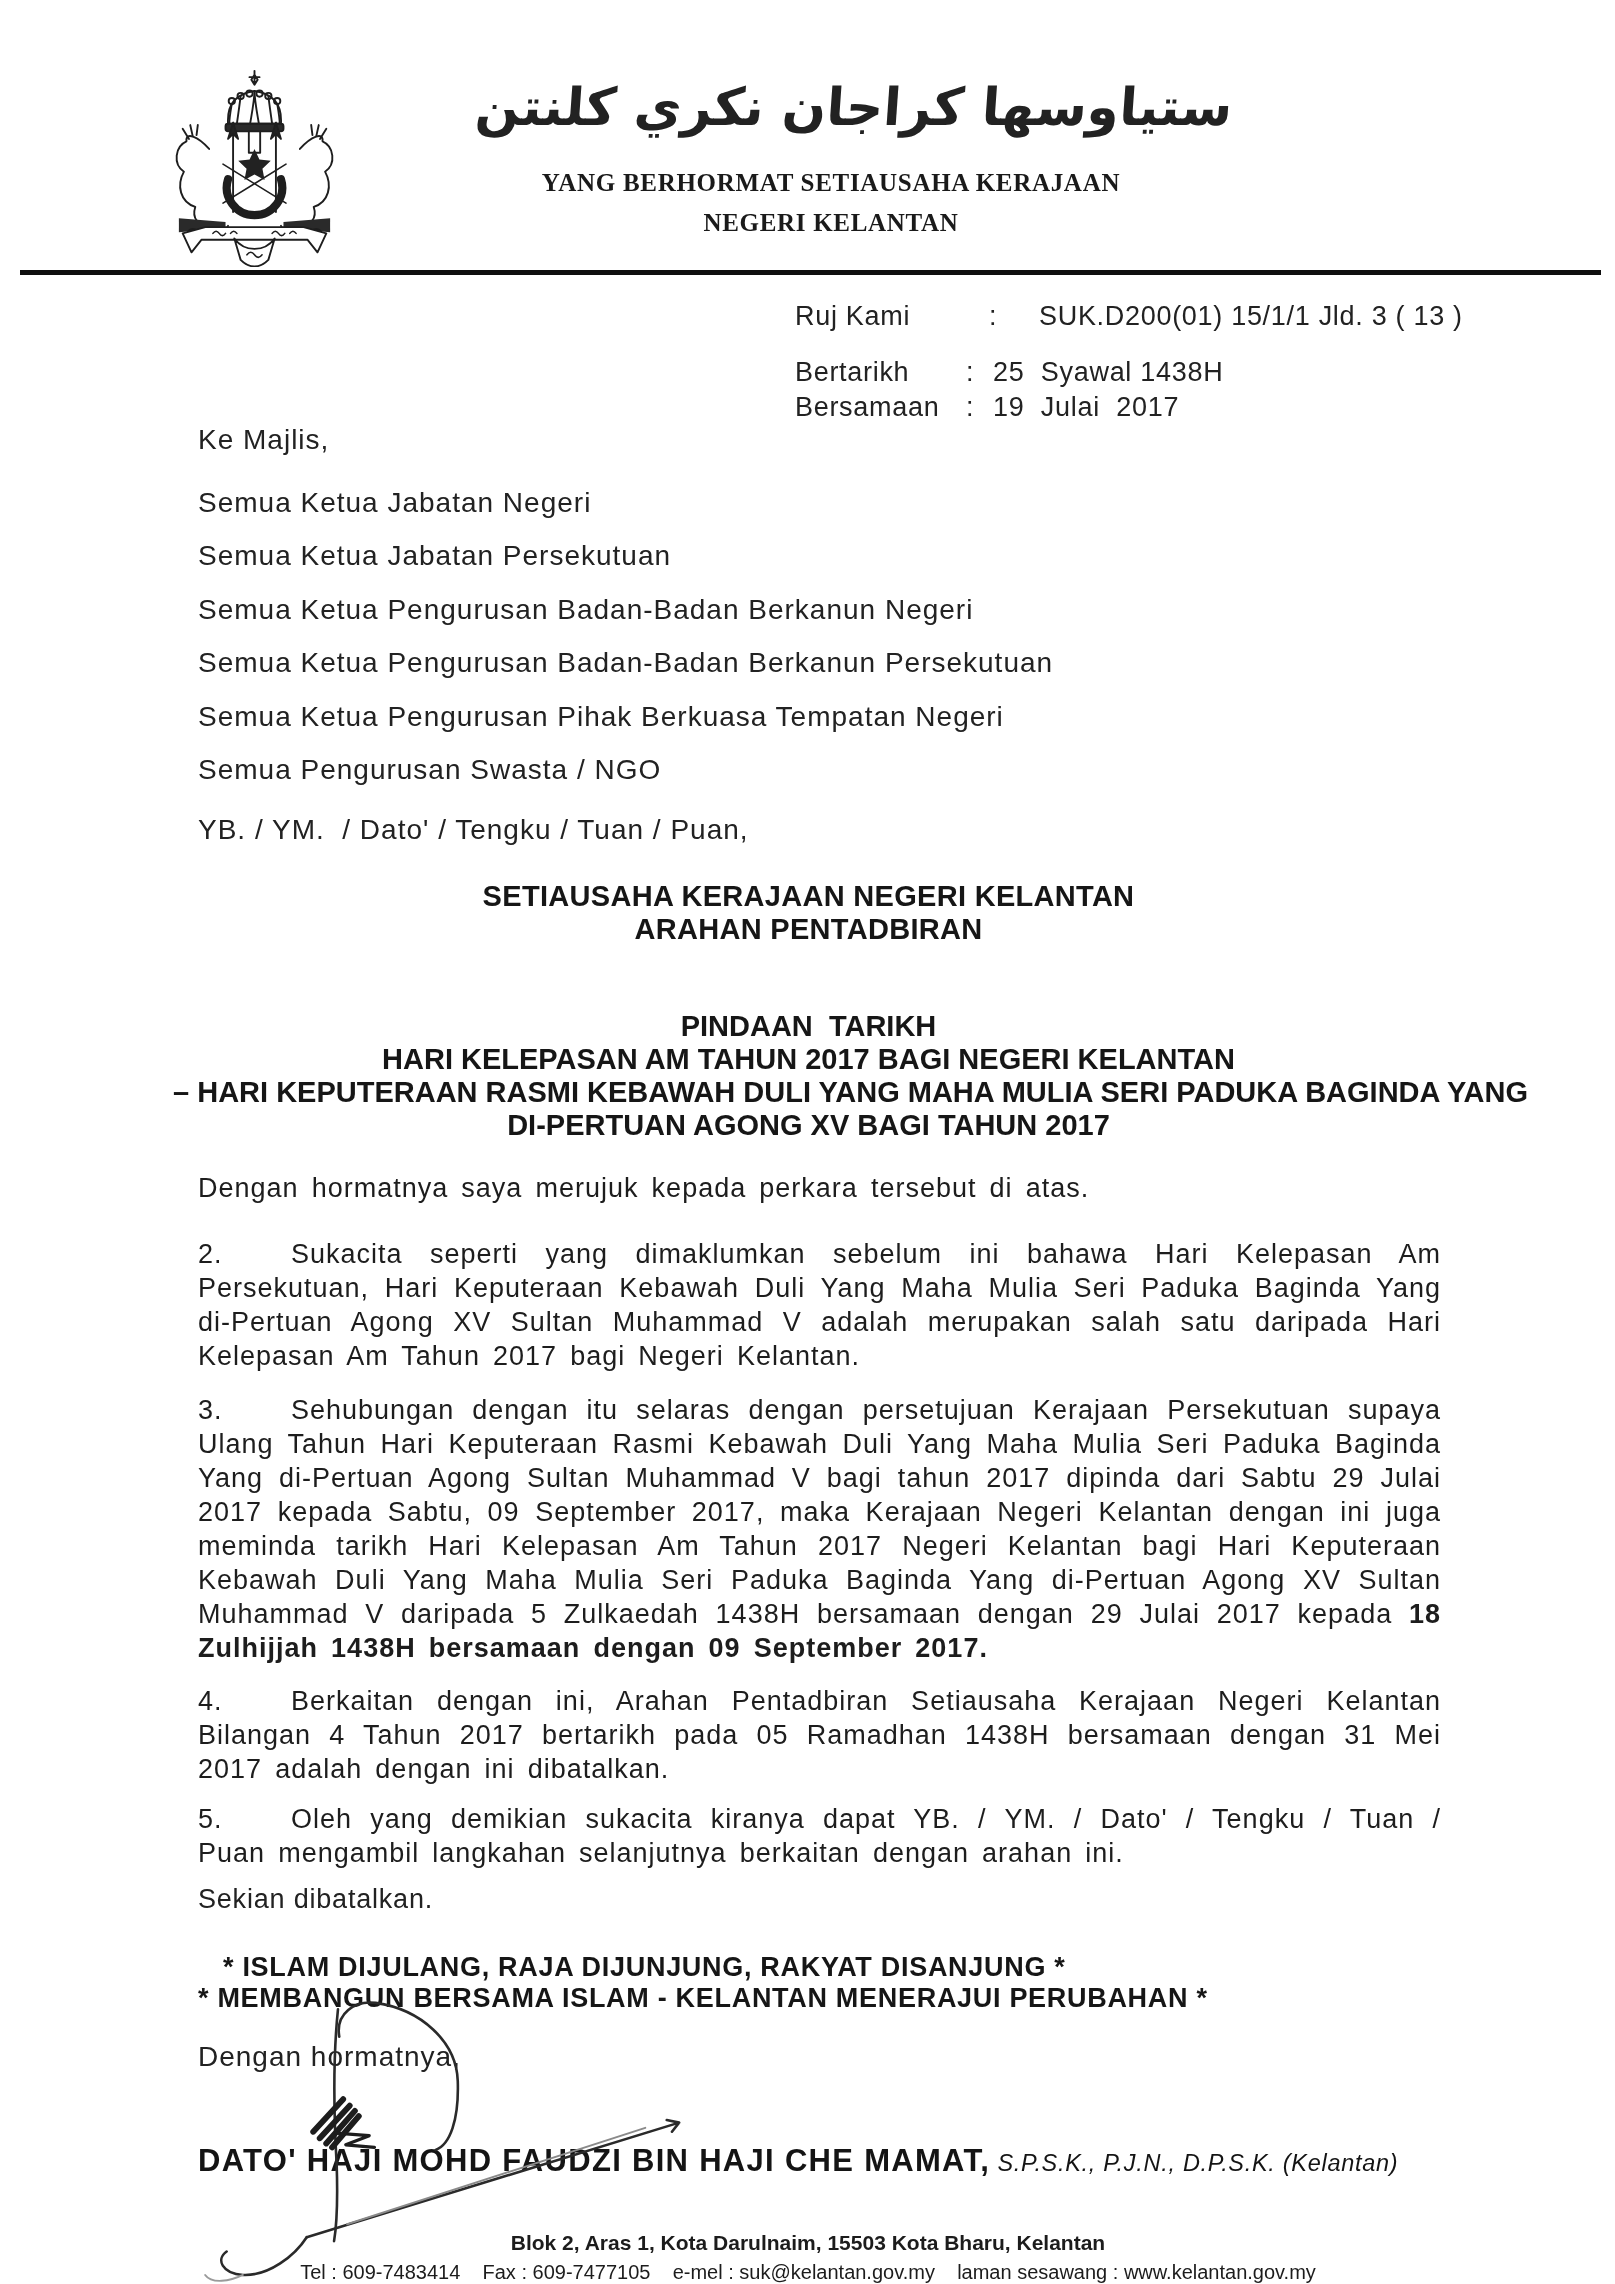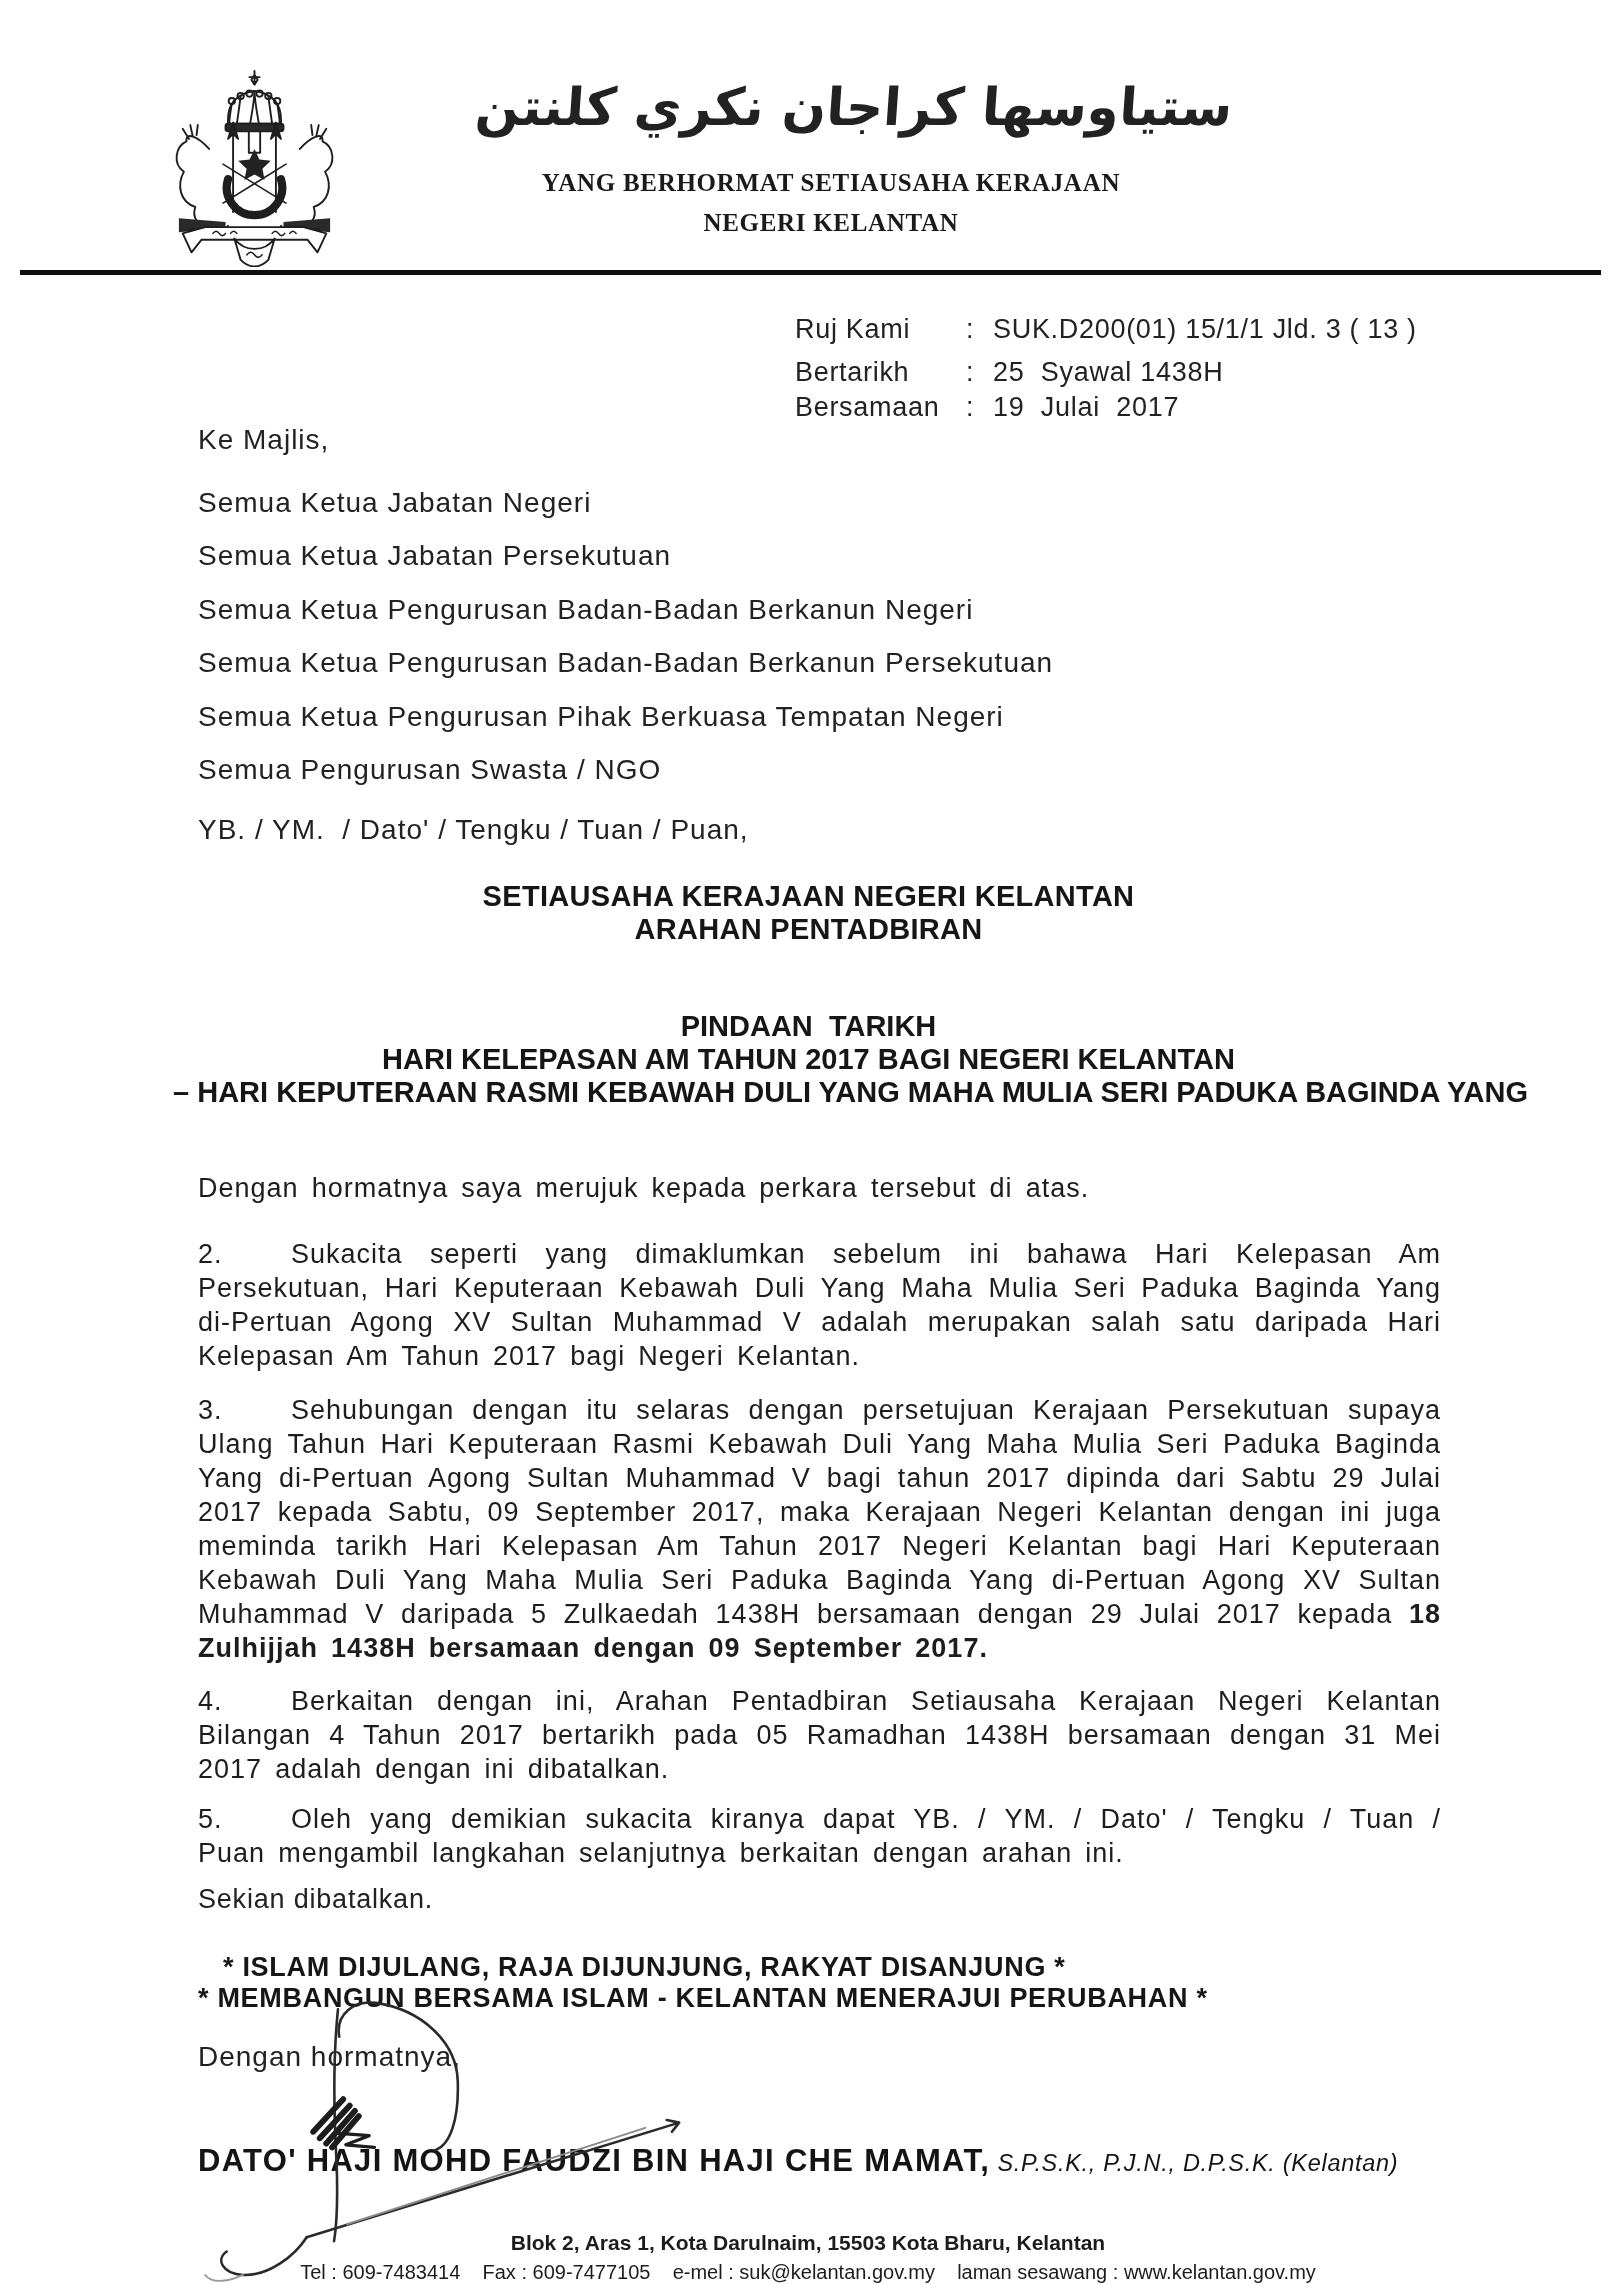--- a/index.html
+++ b/index.html
@@ -27,21 +27,21 @@
     color:#1a1a1a;white-space:pre;
   }
   #org1{top:169px;}
   #org2{top:209px;}
   #rule{left:19.6px;top:270px;width:1581px;height:5.2px;background:#0f0f0f;}
   
   .refrow{left:795px;display:flex;font-size:27px;letter-spacing:0.7px;color:#222;}
   .refrow .rlabel{width:171px;white-space:pre;}
   .refrow .rsep{width:27px;}
   .refrow .rval{white-space:pre;}
-  #ref0{top:314px;}
+  #ref0{top:301px;gap:23px;}
   #ref1{top:357px;}
   #ref2{top:392px;}
   
   .leftline{left:198px;font-size:28px;letter-spacing:1px;color:#222;white-space:pre;}
   #kemajlis{top:424px;}
   #rcp0{top:487px;} #rcp1{top:540px;} #rcp2{top:594px;}
   #rcp3{top:647px;} #rcp4{top:701px;} #rcp5{top:754px;}
   #salut{top:814px;}
   
   .cblock{left:173px;width:1271px;text-align:center;font-weight:bold;color:#161616;}
@@ -147,20 +147,21 @@
 
   <div class="abs cblock" id="titleblock">
     <div class="cline">SETIAUSAHA KERAJAAN NEGERI KELANTAN</div>
     <div class="cline">ARAHAN PENTADBIRAN</div>
   </div>
 
   <div class="abs cblock" id="subjectblock">
     <div class="cline">PINDAAN  TARIKH</div>
     <div class="cline">HARI KELEPASAN AM TAHUN 2017 BAGI NEGERI KELANTAN</div>
     <div class="cline">– HARI KEPUTERAAN RASMI KEBAWAH DULI YANG MAHA MULIA SERI PADUKA BAGINDA YANG</div>
+    <div class="cline">DI-PERTUAN AGONG XV BAGI TAHUN 2017</div>
   </div>
 
   <div class="abs para single" id="p1">Dengan hormatnya saya merujuk kepada perkara tersebut di atas.</div>
 
   <div class="abs para" id="p2"><span class="pnum">2.</span><span>Sukacita seperti yang dimaklumkan sebelum ini bahawa Hari Kelepasan Am Persekutuan, Hari Keputeraan Kebawah Duli Yang Maha Mulia Seri Paduka Baginda Yang di-Pertuan Agong XV Sultan Muhammad V adalah merupakan salah satu daripada Hari Kelepasan Am Tahun 2017 bagi Negeri Kelantan.</span></div>
 
   <div class="abs para" id="p3"><span class="pnum">3.</span><span>Sehubungan dengan itu selaras dengan persetujuan Kerajaan Persekutuan supaya Ulang Tahun Hari Keputeraan Rasmi Kebawah Duli Yang Maha Mulia Seri Paduka Baginda Yang di-Pertuan Agong Sultan Muhammad V bagi tahun 2017 dipinda dari Sabtu 29 Julai 2017 kepada Sabtu, 09 September 2017, maka Kerajaan Negeri Kelantan dengan ini juga meminda tarikh Hari Kelepasan Am Tahun 2017 Negeri Kelantan bagi Hari Keputeraan Kebawah Duli Yang Maha Mulia Seri Paduka Baginda Yang di-Pertuan Agong XV Sultan Muhammad V daripada 5 Zulkaedah 1438H bersamaan dengan 29 Julai 2017 kepada </span><b>18 Zulhijjah 1438H bersamaan dengan 09 September 2017.</b></div>
 
   <div class="abs para" id="p4"><span class="pnum">4.</span><span>Berkaitan dengan ini, Arahan Pentadbiran Setiausaha Kerajaan Negeri Kelantan Bilangan 4 Tahun 2017 bertarikh pada 05 Ramadhan 1438H bersamaan dengan 31 Mei 2017 adalah dengan ini dibatalkan.</span></div>
 

